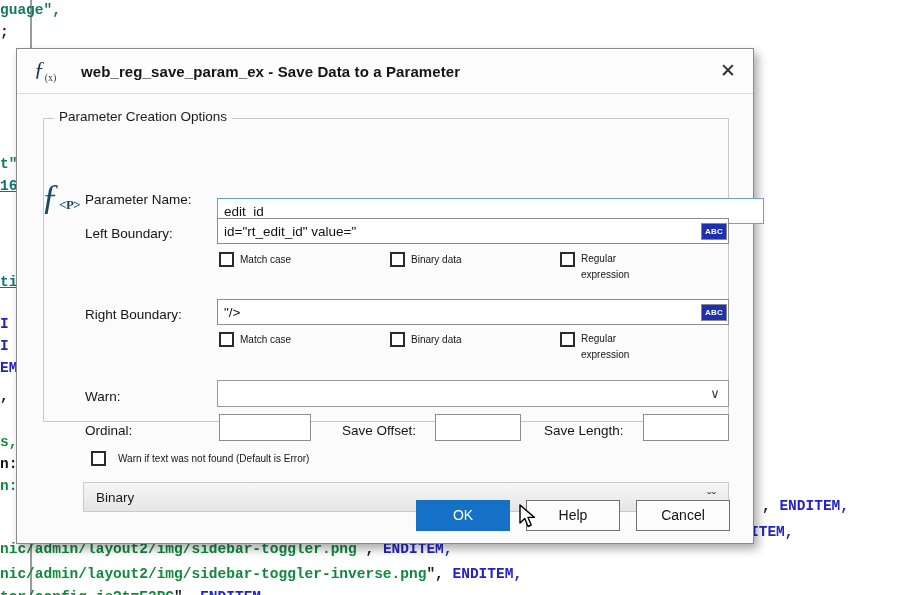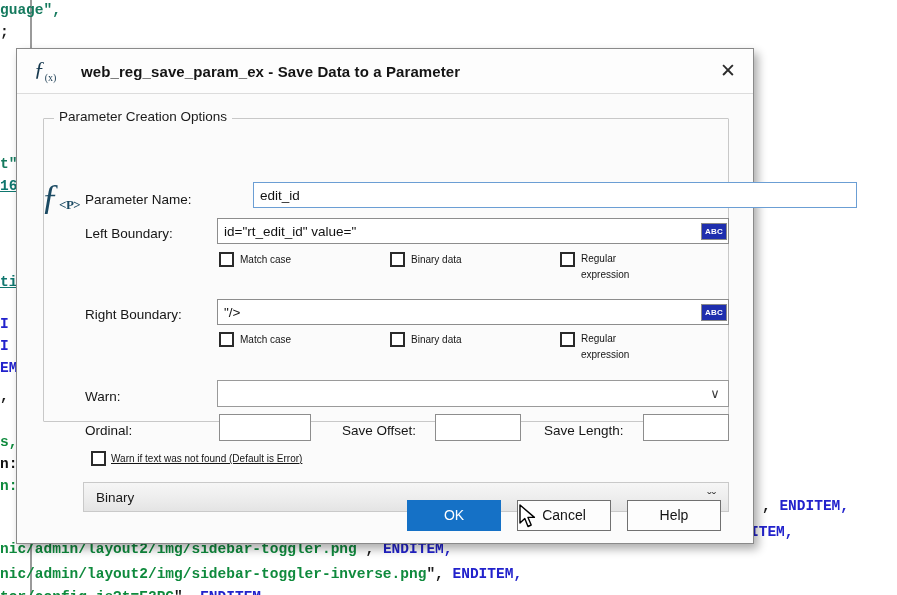--- a/index.html
+++ b/index.html
@@ -241,21 +241,21 @@
   }
 
   
   #footer {
     position: relative;
     flex: 0 0 56px;
     height: 56px;
     display: flex;
     align-items: center;
     justify-content: flex-end;
-    padding-right: 32px;
+    padding-right: 23px;
     gap: 16px;
   }
   .dlg-btn {
     box-sizing: border-box;
     width: 94px; height: 31px;
     border: 1px solid #707070;
     background: #fdfdfd;
     font-family: "Liberation Sans", sans-serif;
     font-size: 14px;
     color: #141414;
@@ -297,21 +297,21 @@
 
     <div id="dialog-body">
 
       <div id="group-box">
         <div id="group-legend">Parameter Creation Options</div>
       </div>
 
       <div id="fxp-icon">ƒ<span class="sub">&lt;P&gt;</span></div>
 
       <div class="field-label" style="left:68px; top:98px;">Parameter Name:</div>
-      <div class="text-input focused" style="left:200px; top:88px; width:604px; height:26px;margin-left:36px;">edit_id</div>
+      <div class="text-input focused" style="left:200px; top:104px; width:547px; height:26px;">edit_id</div>
 
       <div class="field-label" style="left:68px; top:132px;">Left Boundary:</div>
       <div class="text-input" style="left:200px; top:124px; width:512px; height:26px;">id="rt_edit_id" value="</div>
       <div class="abc-badge" style="left:684px; top:129px;">ABC</div>
 
       <div class="cb" style="left:202px; top:158px;"></div>
       <div class="cb-label" style="left:223px; top:158px;">Match case</div>
 
       <div class="cb" style="left:373px; top:158px;"></div>
       <div class="cb-label" style="left:394px; top:158px;">Binary data</div>
@@ -340,33 +340,33 @@
       <div class="field-label" style="left:68px; top:329px;">Ordinal:</div>
       <div class="text-input" style="left:202px; top:320px; width:92px; height:27px;"></div>
 
       <div class="field-label" style="left:325px; top:329px;">Save Offset:</div>
       <div class="text-input" style="left:418px; top:320px; width:86px; height:27px;"></div>
 
       <div class="field-label" style="left:527px; top:329px;">Save Length:</div>
       <div class="text-input" style="left:626px; top:320px; width:86px; height:27px;"></div>
 
       <div class="cb" style="left:74px; top:357px;"></div>
-      <div class="cb-label" style="left:94px; top:357px;text-decoration:underline;">Warn if text was not found (Default is Error)</div>
+      <div class="cb-label" style="left:101px; top:357px;">Warn if text was not found (Default is Error)</div>
 
       <div id="filters-bar" style="left:66px; top:388px; width:646px; height:30px;">
         <span id="filters-label">Binary</span>
         <span id="filters-chevron">ˇˇ</span>
       </div>
 
     </div>
 
     <div id="footer">
       <div class="dlg-btn primary">OK</div>
+      <div class="dlg-btn">Help</div>
       <div class="dlg-btn">Cancel</div>
-      <div class="dlg-btn">Help</div>
     </div>
 
   </div>
 
   <svg id="cursor" viewBox="0 0 20 26">
     <path d="M1,1 L1,19 L5.8,14.6 L9,22.5 L12.2,21 L9,13.4 L15.4,13.4 Z" fill="#ffffff" stroke="#000000" stroke-width="1.4" stroke-linejoin="round"></path>
   </svg>
 
 </div>
 

